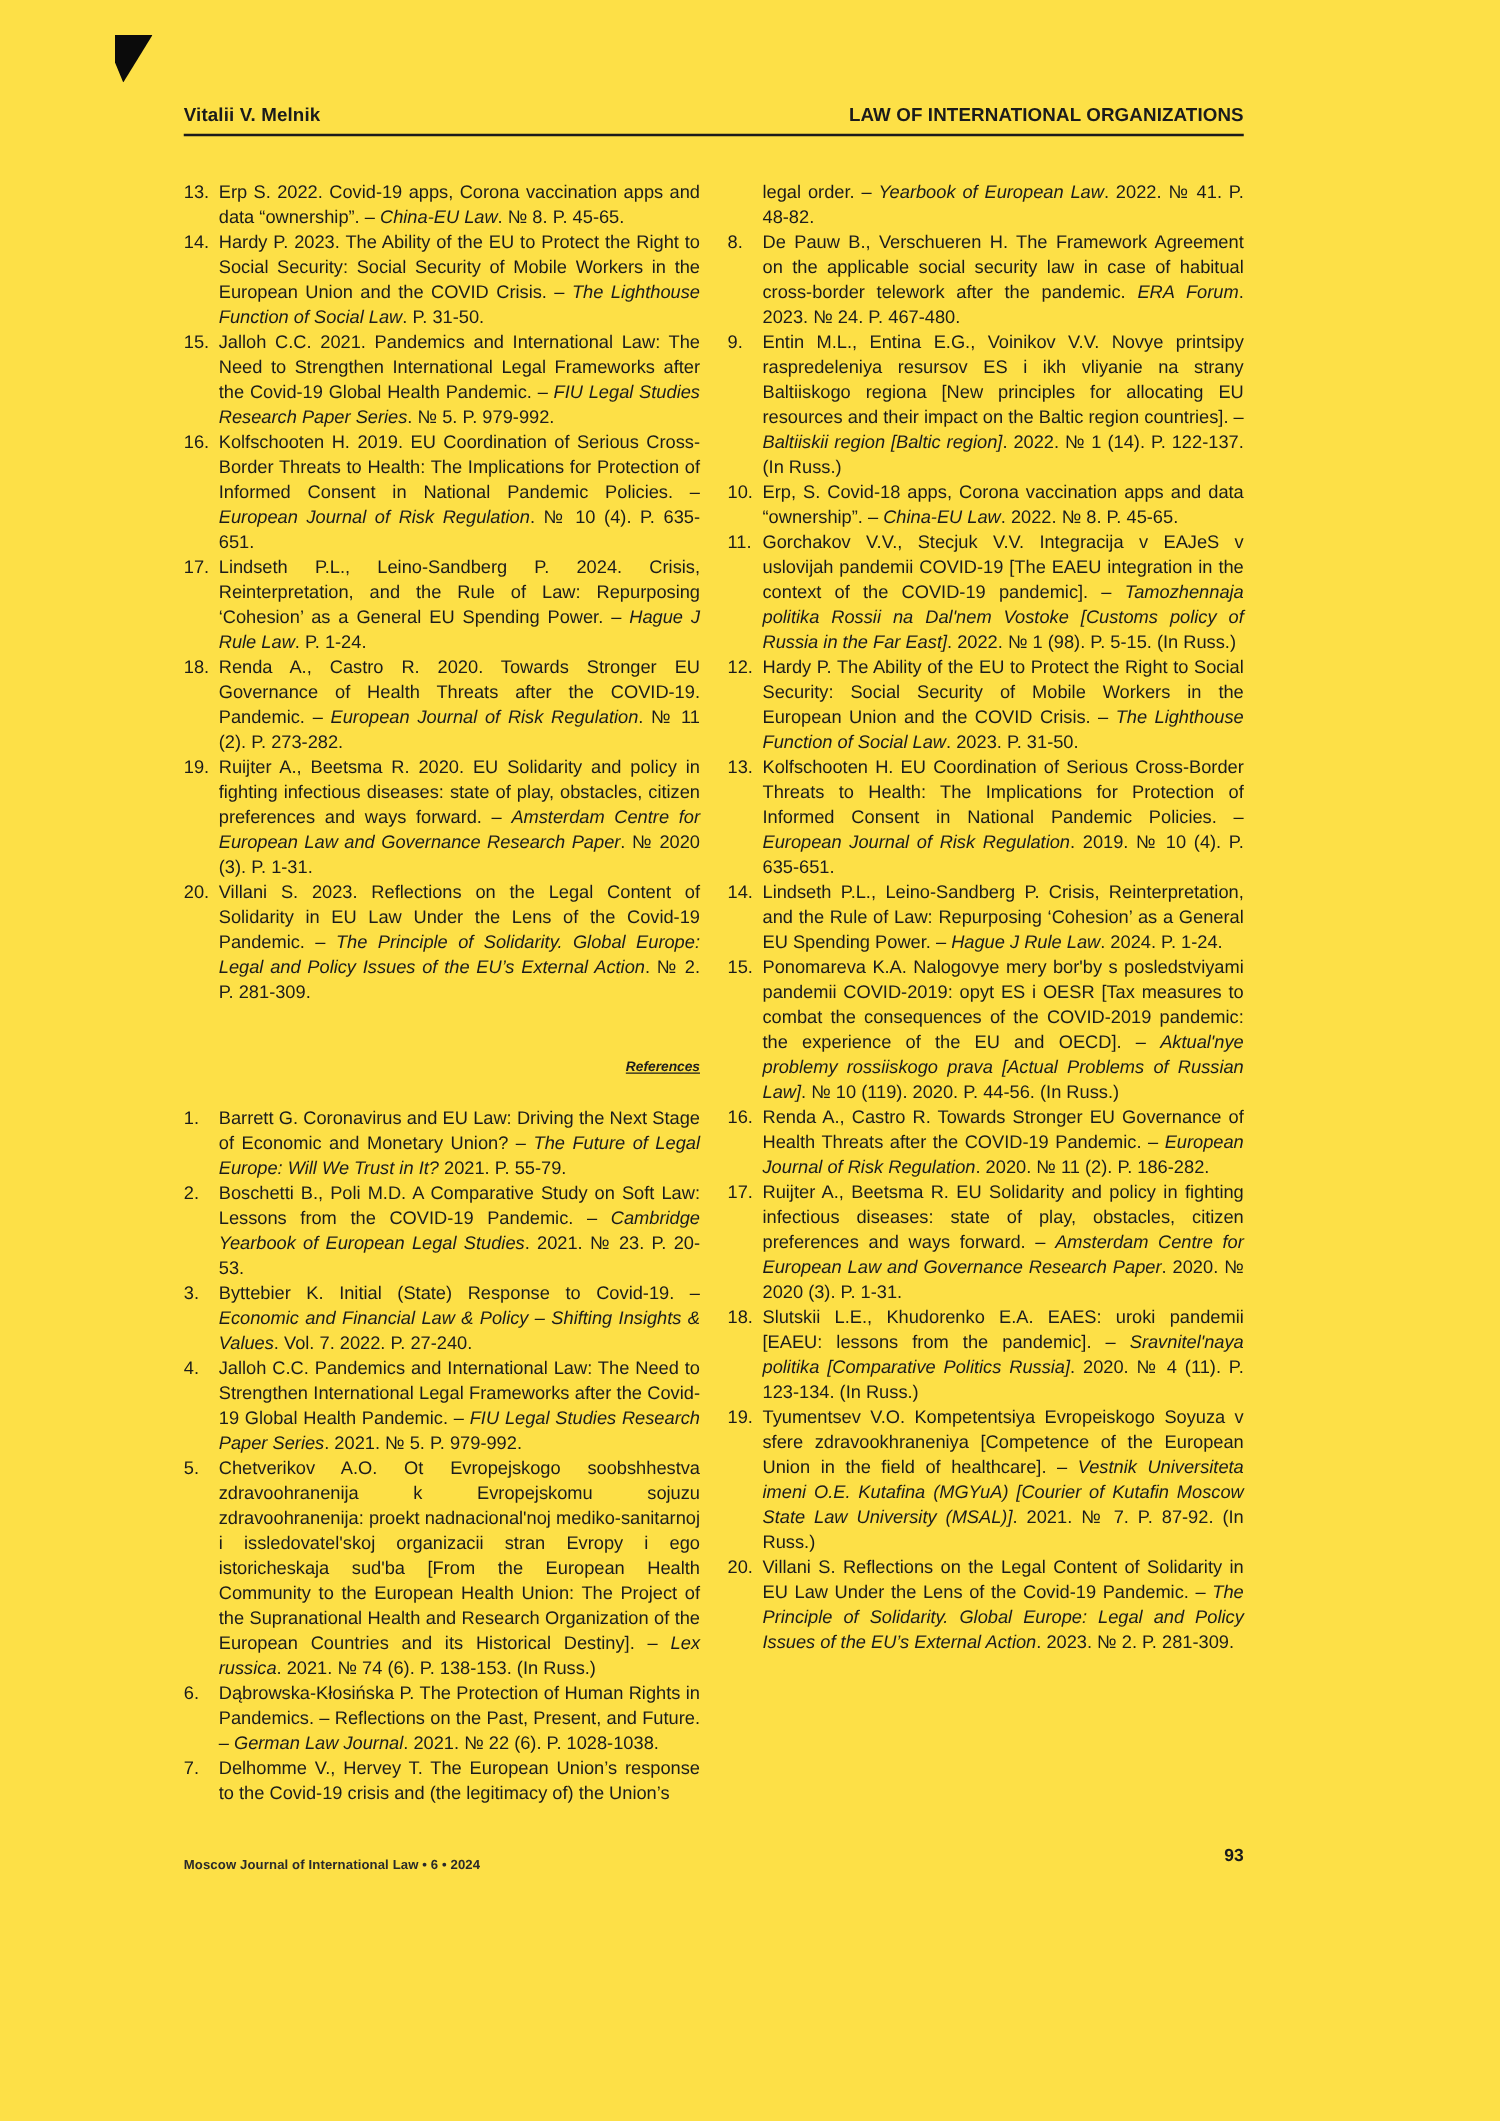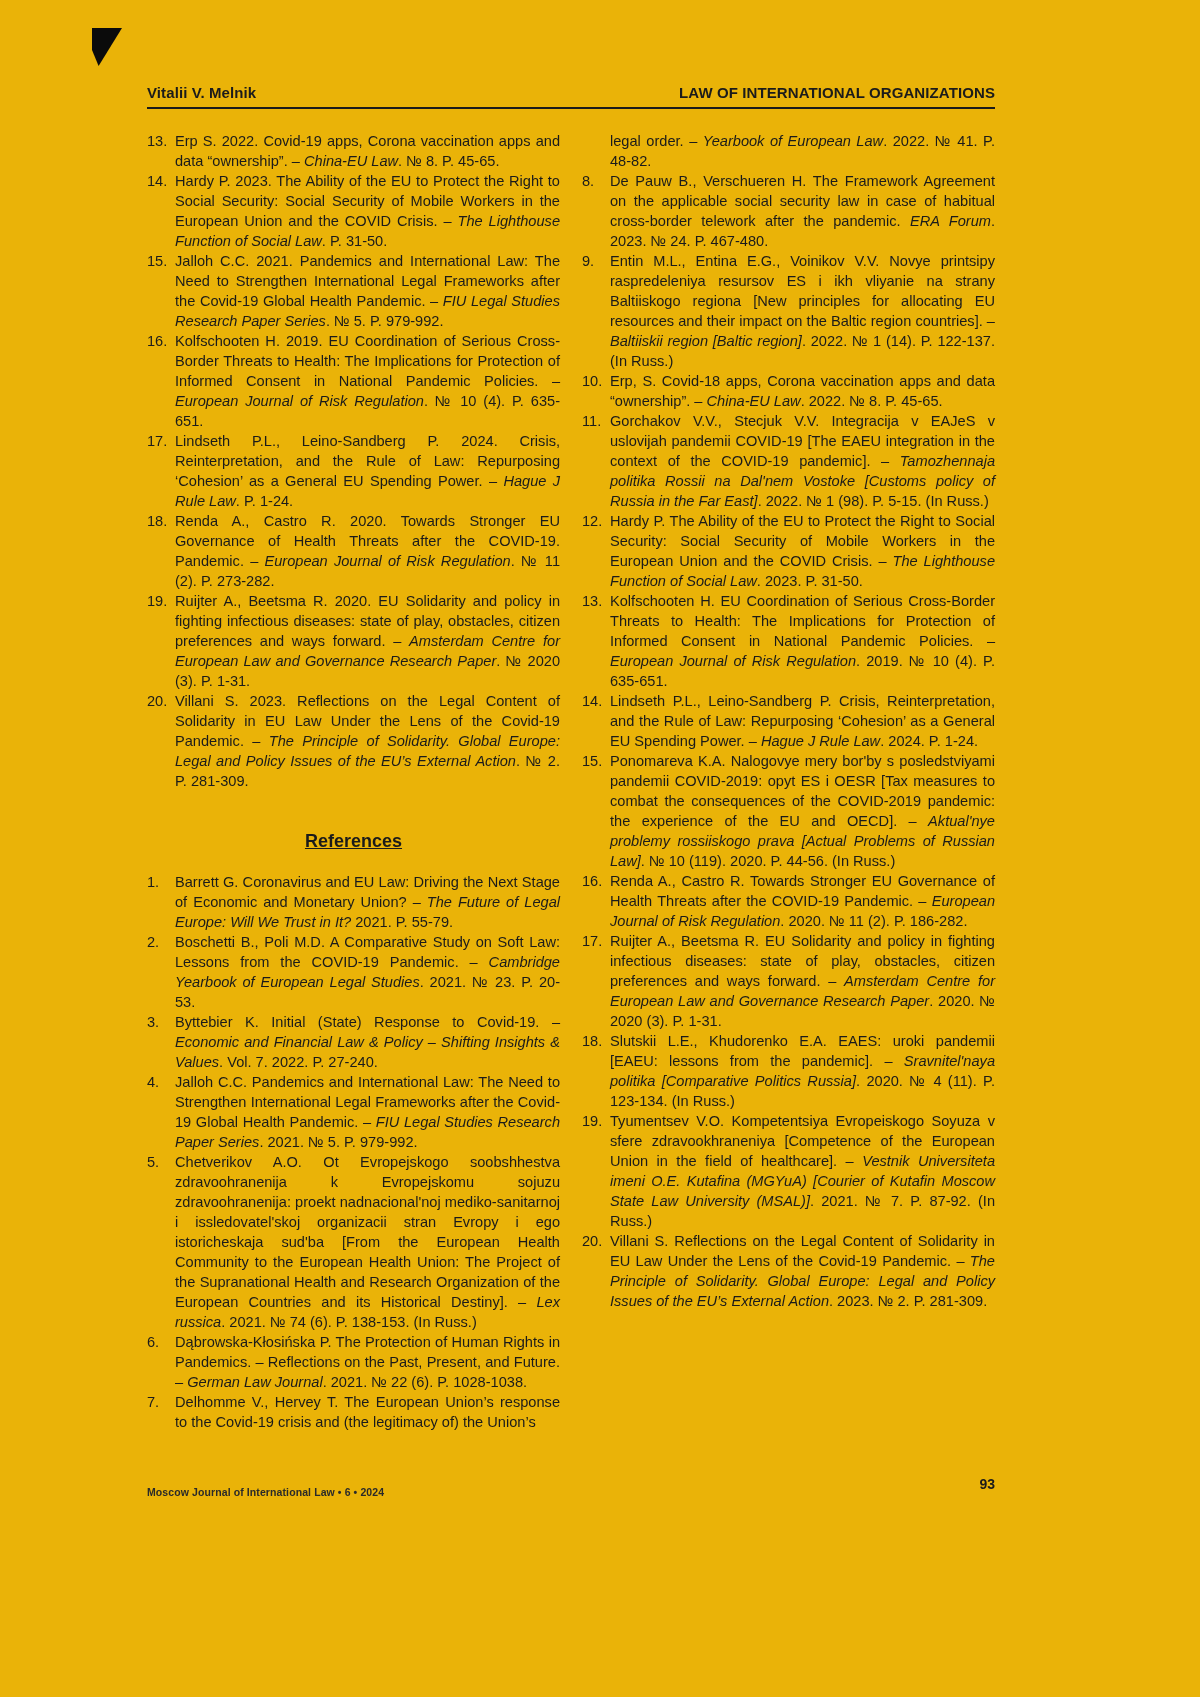--- a/index.html
+++ b/index.html
@@ -1,54 +1,54 @@
 <!DOCTYPE html>
 <html lang="en"><head>
 <meta charset="utf-8">
 <style>
   * { margin:0; padding:0; box-sizing:border-box; }
   html,body { background:#ffffff; }
   body {
     width:1200px; height:1697px; position:relative; overflow:hidden;
     font-family:"Liberation Sans", sans-serif; color:#1b1b1b;
   }
-  .page { position:absolute; inset:0; background:#eab308; }
+  .page { position:absolute; inset:0; background:#fde047; }
 
   .scan-artifact {
     position:absolute; left:92px; top:28px; width:30px; height:38px;
     background:#0b0b0b;
     clip-path: polygon(0 0, 100% 0, 22% 100%, 0 58%);
   }
 
   .header {
     position:absolute; left:147px; top:84px; width:848px;
     display:flex; justify-content:space-between; align-items:flex-end;
     font-size:15px; font-weight:bold; letter-spacing:0.1px;
   }
   .header-rule {
     position:absolute; left:147px; top:107px; width:848px;
     border-top:2px solid #1b1b1b;
   }
 
   .columns {
-    position:absolute; left:147px; top:131px; width:848px;
+    position:absolute; left:147px; top:144px; width:848px;
     display:flex; gap:22px;
   }
   .col {
     width:413px; flex:0 0 413px;
     font-size:14.6px; line-height:20px;
     text-align:justify;
     hyphens:auto; -webkit-hyphens:auto;
   }
   .ref-item { display:flex; }
   .ref-num { flex:0 0 28px; width:28px; }
   .ref-text { flex:1; text-align:justify; }
   .references-heading {
     font-weight:bold; text-decoration:underline;
-    font-size:18px; margin:40px 0 21px 0; text-align:center;
+    font-size:11px; margin:40px 0 21px 0; text-align:right;font-style:italic;
   }
   .continuation { padding-left:28px; }
 
   .footer-journal {
     position:absolute; left:147px; top:1486px;
     font-size:10.5px; font-weight:bold; color:#2a2a2a; letter-spacing:0.1px;
   }
   .page-number {
     position:absolute; right:205px; top:1476px;
     font-size:14px; font-weight:bold; color:#1b1b1b;

